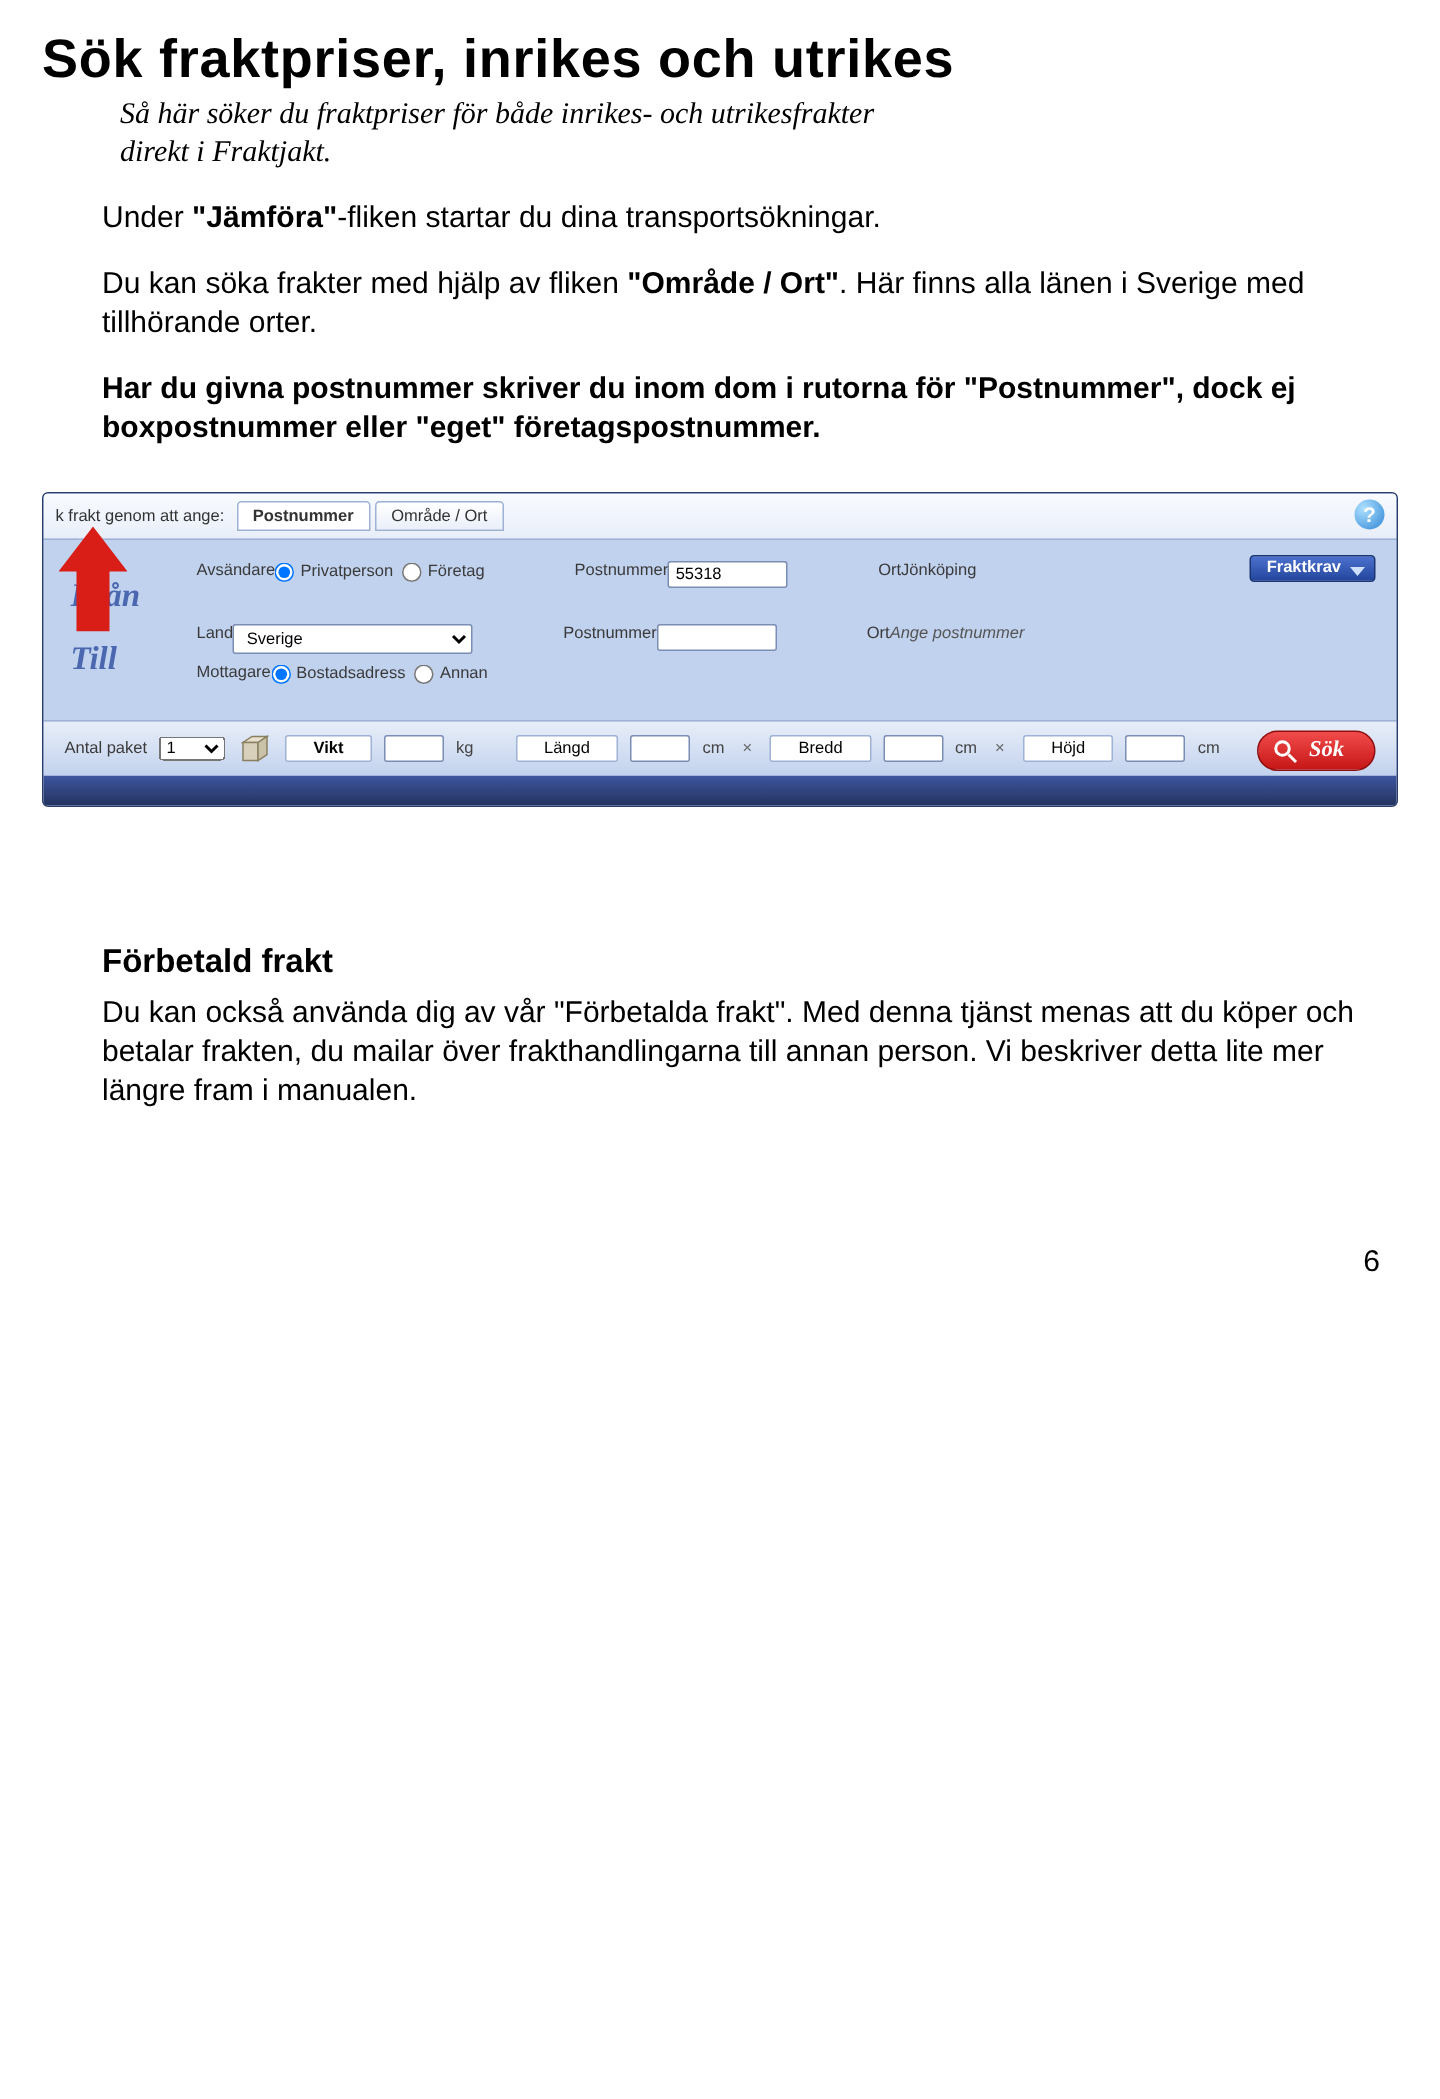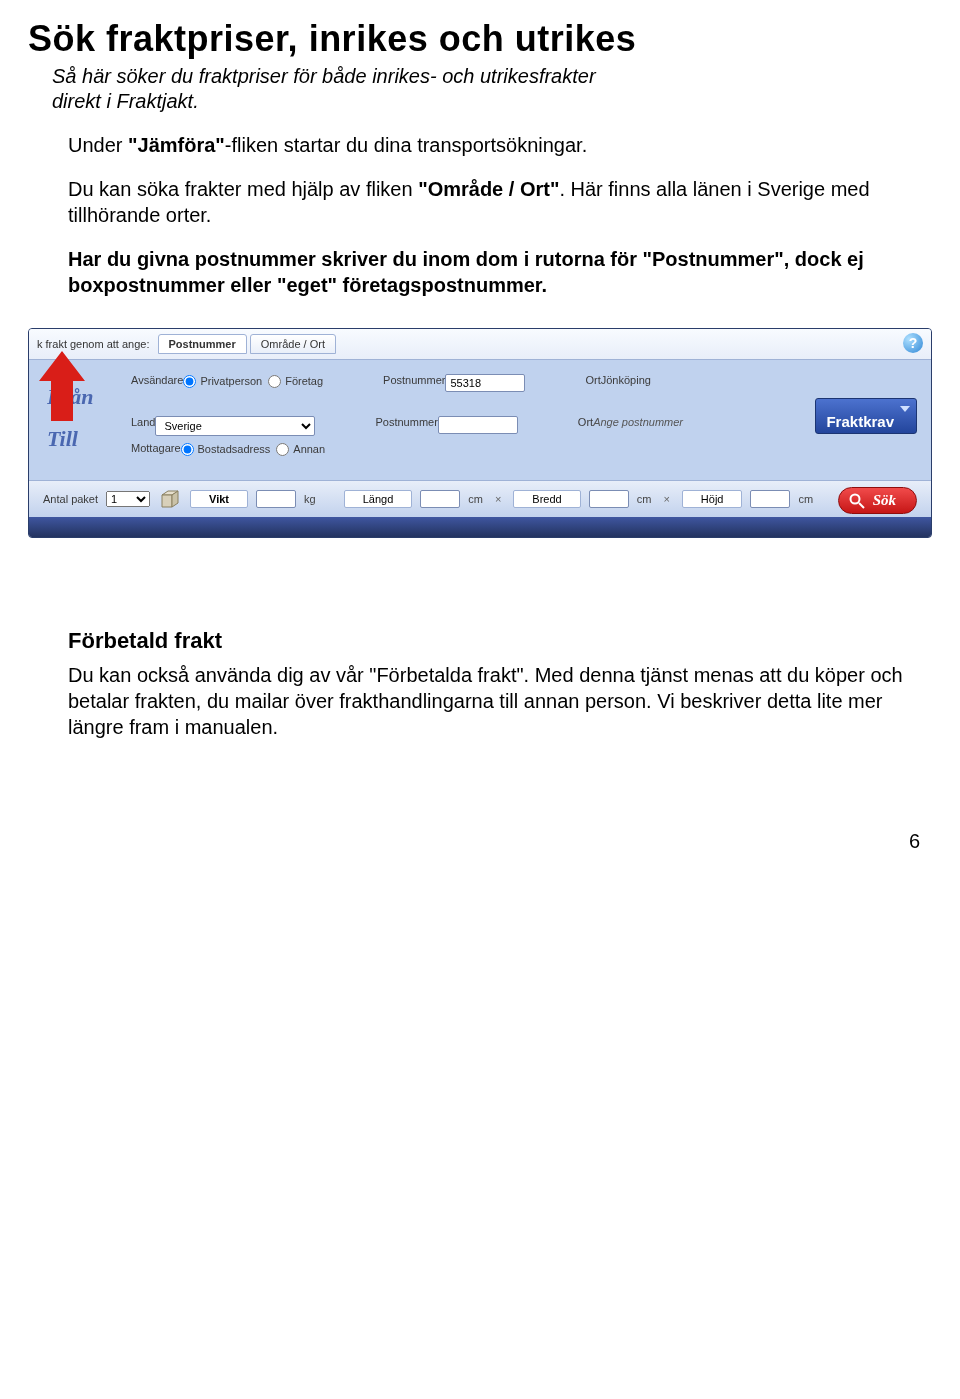--- a/index.html
+++ b/index.html
@@ -15,23 +15,24 @@
     font-family: Arial, Helvetica, sans-serif;
     font-weight: 900;
     font-size: 36px;
     letter-spacing: 0.5px;
     margin-bottom: 4px;
   }
   .intro {
     font-style: italic;
     font-size: 20px;
     line-height: 1.25;
-    margin-left: 24px;
+    margin-left: 52px;
     margin-bottom: 18px;
     font-weight: 500;
+    font-family: Liberation Serif, serif;
   }
   .para {
     font-size: 20px;
     line-height: 1.3;
     margin-left: 40px;
     margin-bottom: 18px;
   }
   .bold { font-weight: 700; }
   .screenshot {
     margin: 30px 0 90px 0;
@@ -148,26 +149,25 @@
   select.country { width: 160px; height: 20px; background: #fff; }
   .ort-hint { font-style: italic; color: #555; }
   .fraktkrav {
     position: absolute;
     right: 14px;
     top: 10px;
     background: linear-gradient(#4c72cf, #23459c);
     color: #fff;
     border: 1px solid #1c3572;
     border-radius: 3px;
-    padding: 14px 22px 3px 10px;
-    font-size: 15px;
+    padding: 1px 22px 3px 10px;
+    font-size: 11px;
     font-weight: 700;
     cursor: pointer;
     position: absolute;
-    margin-top: 28px;
   }
   .fraktkrav .tri {
     position: absolute;
     right: 6px; top: 7px;
     width: 0; height: 0;
     border-left: 5px solid transparent;
     border-right: 5px solid transparent;
     border-top: 6px solid #cfe0ff;
   }
   

